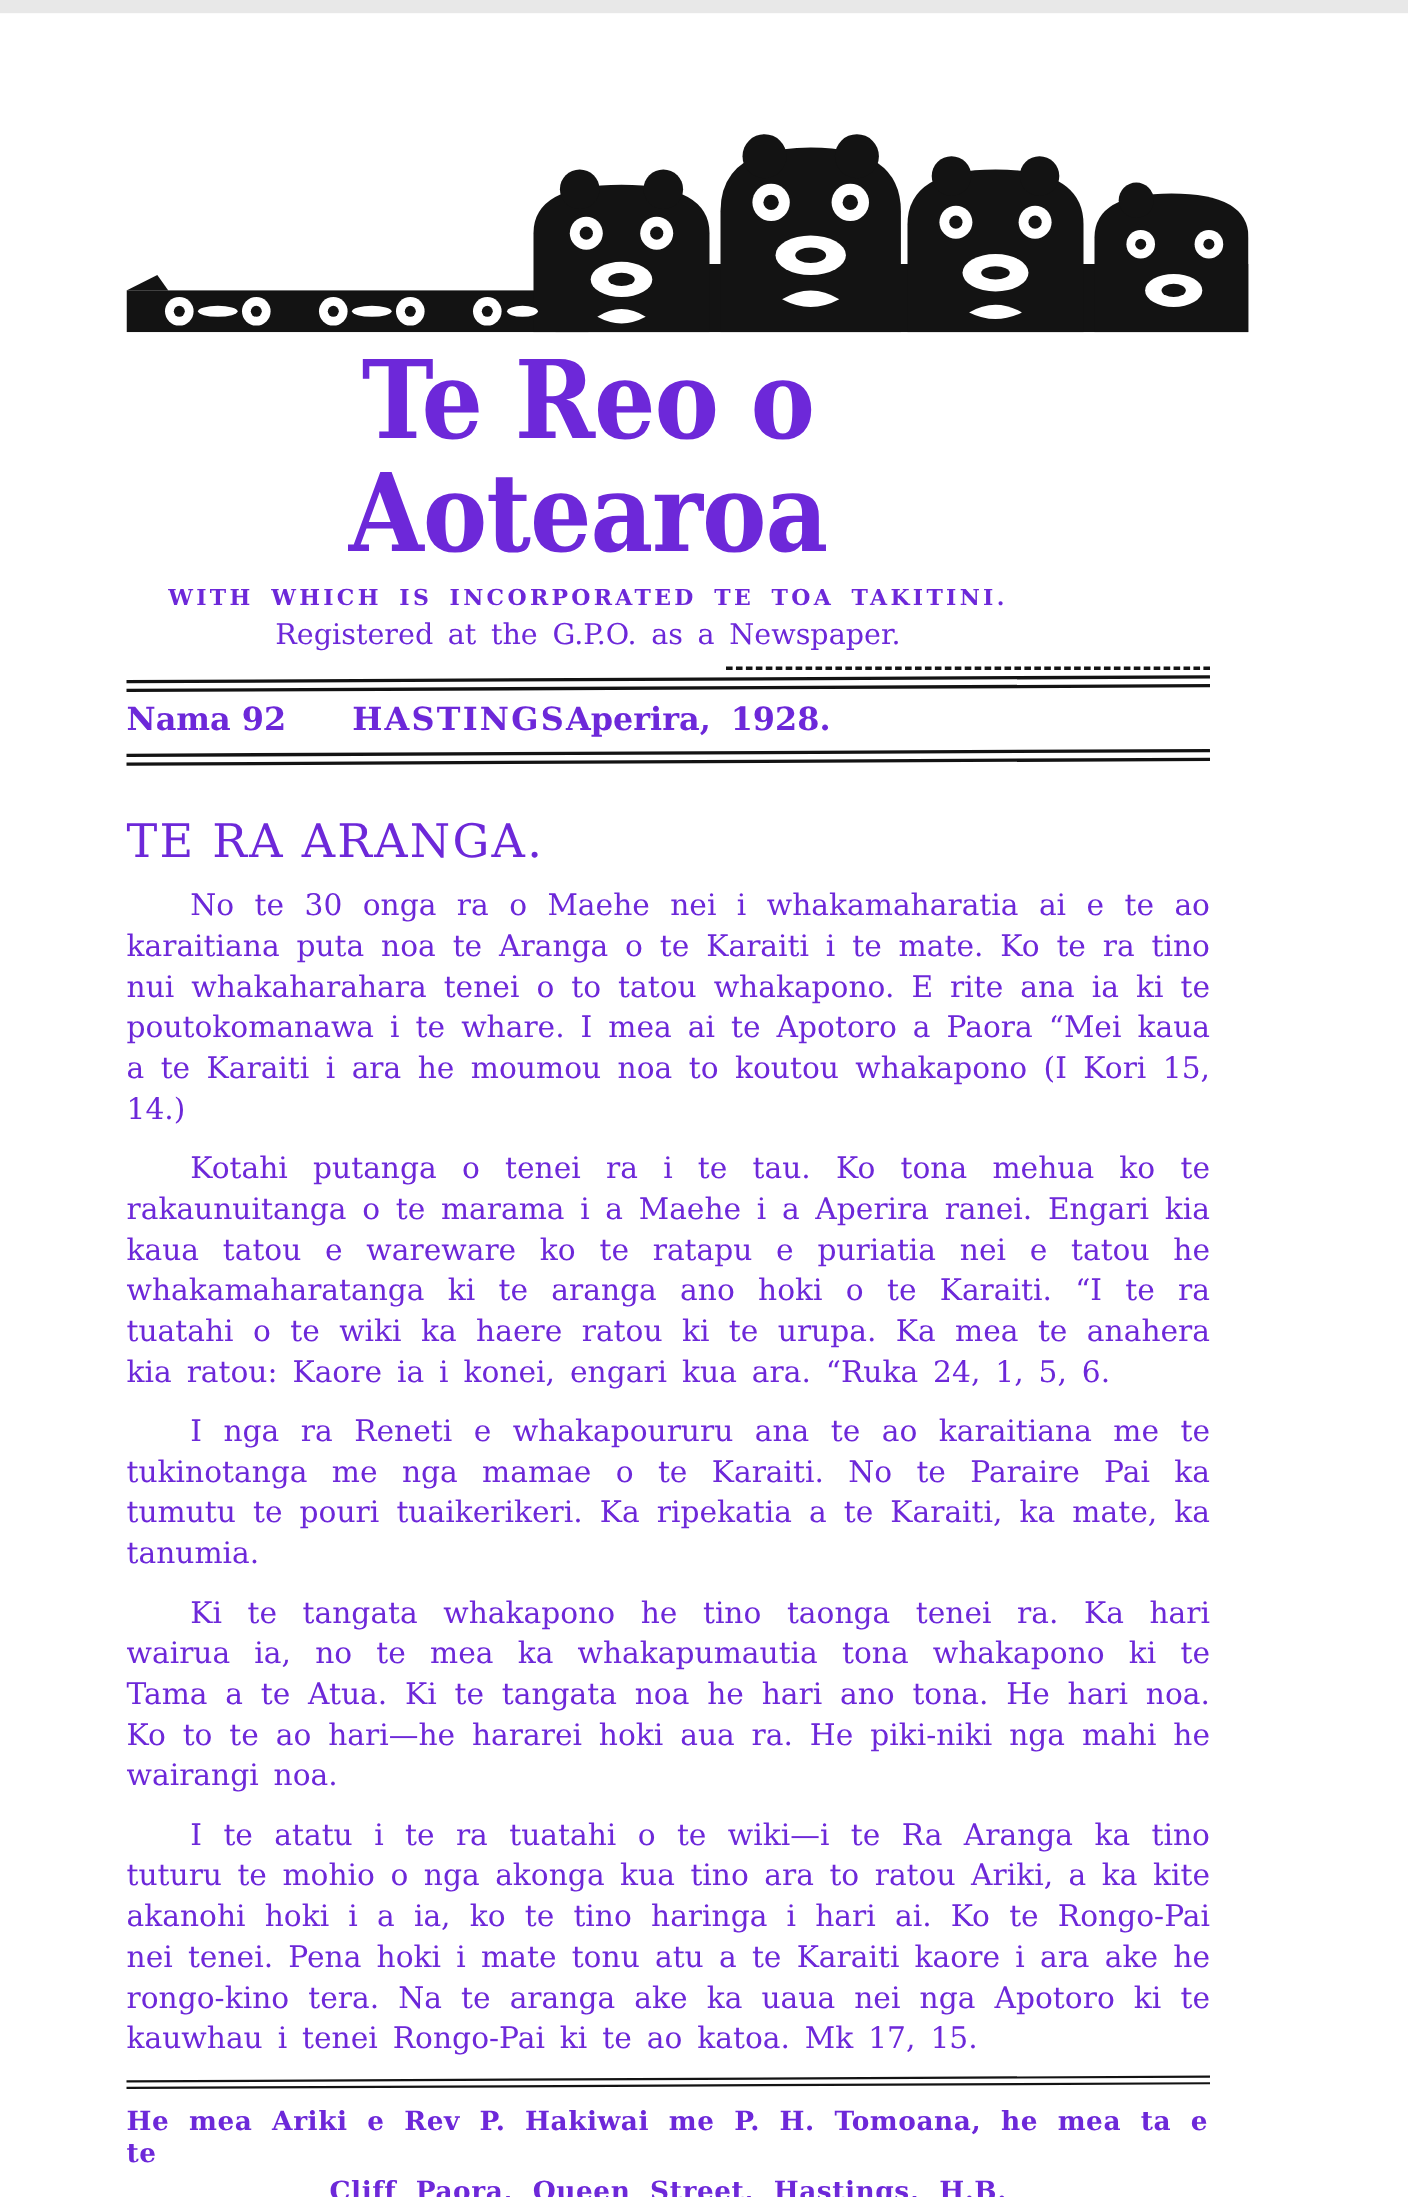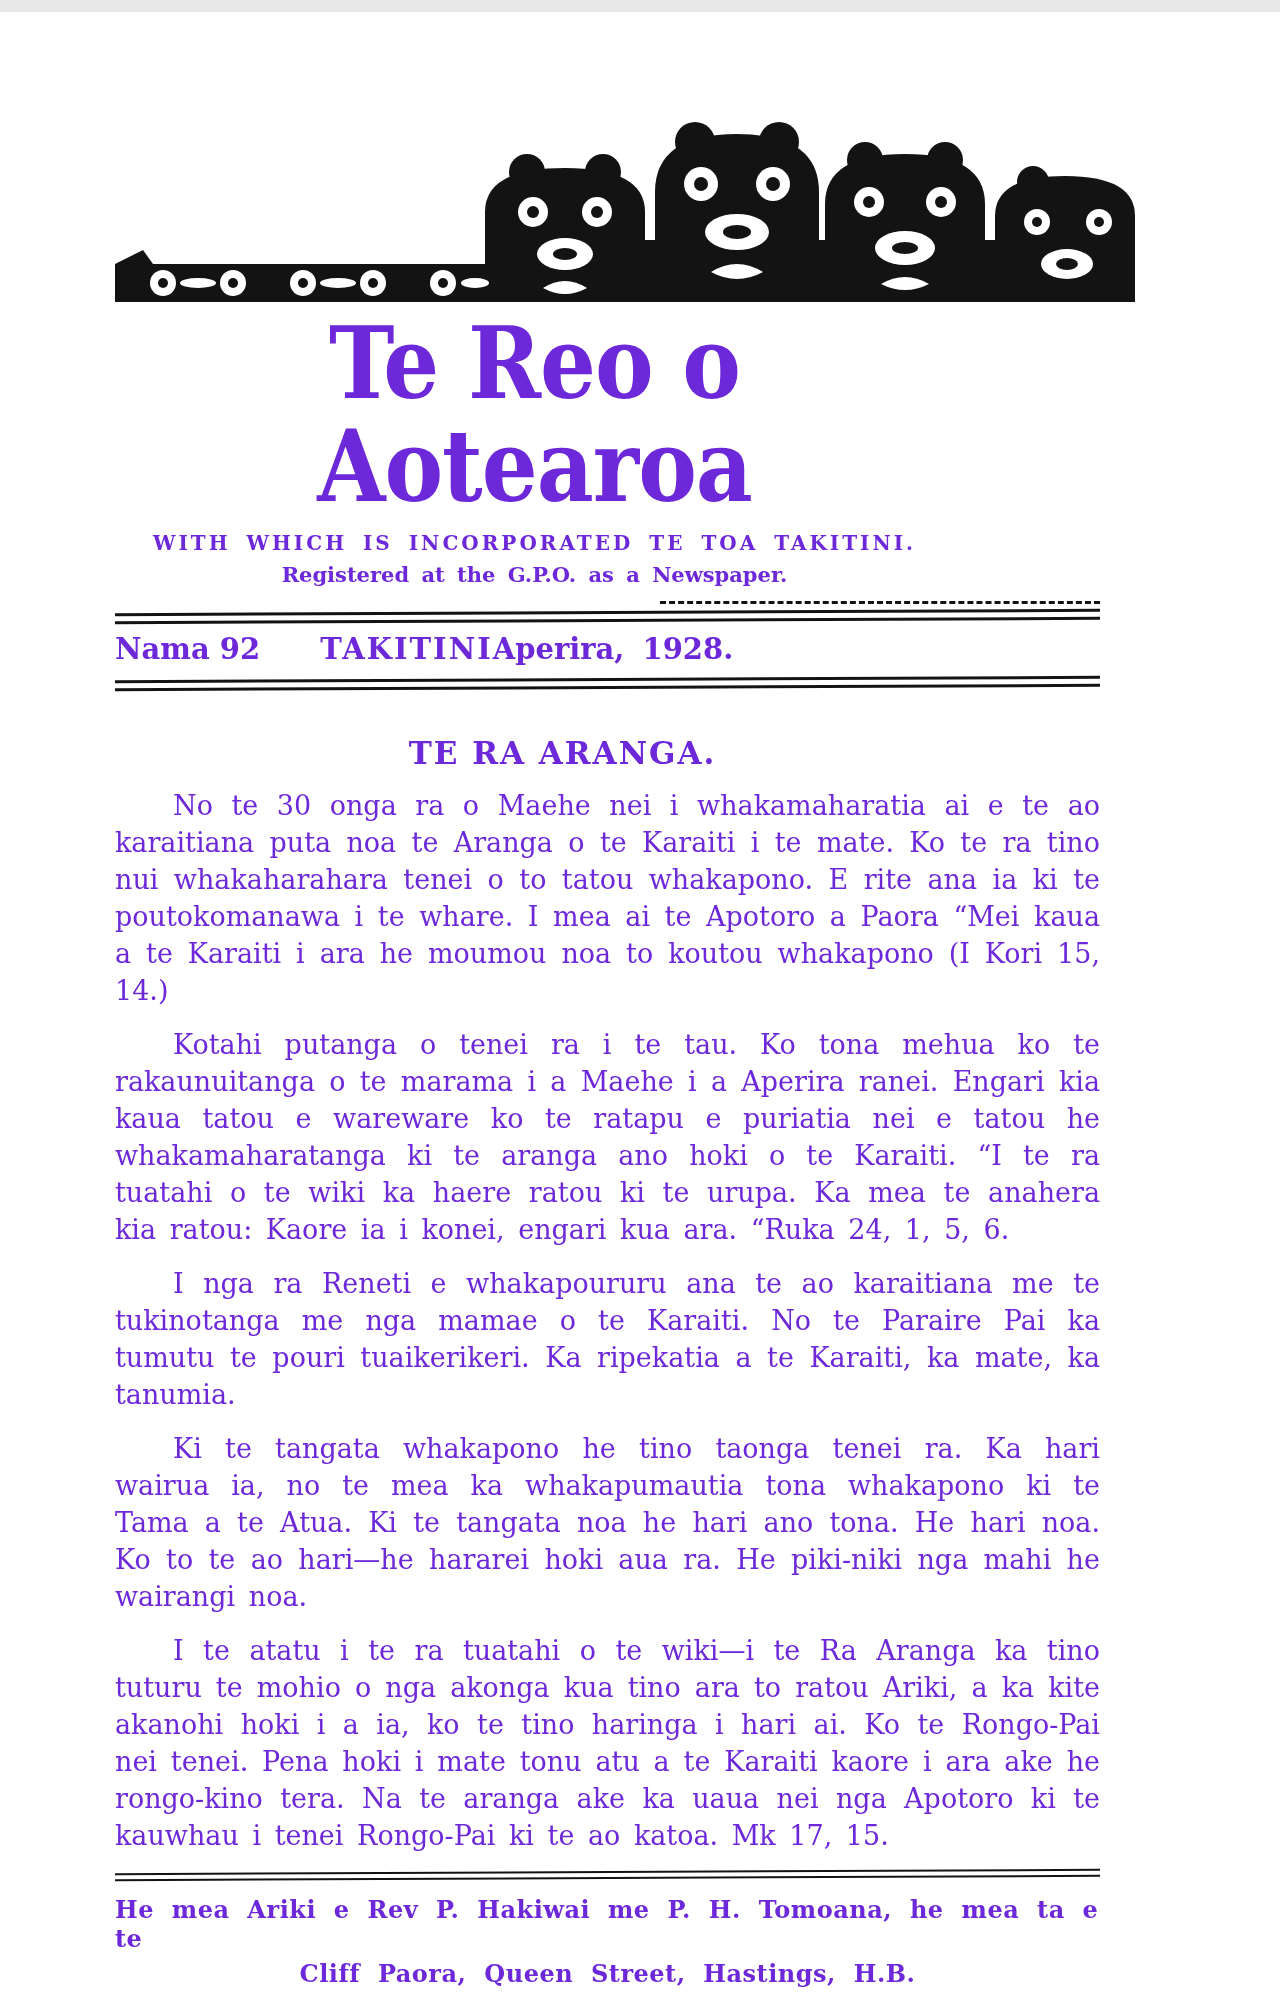--- a/index.html
+++ b/index.html
@@ -31,22 +31,22 @@
   }
   .masthead-subtitle {
     margin-top:34px;
     font-size:20px;
     font-weight:bold;
     letter-spacing:3px;
     word-spacing:6px;
   }
   .masthead-registration {
     margin-top:7px;
-    font-size:21px;
-    font-weight:bold;
+    font-size:26px;
+    font-weight:normal;
     word-spacing:5px;
   }
   .rule-zone { position:relative; width:985px; margin-left:115px; }
   .dash-accent {
     position:absolute; top:-10px; right:0; width:440px;
     border-top:3px dashed #131313;
   }
   .double-rule {
     height:5px;
     border-top:3px solid #131313;
@@ -68,23 +68,23 @@
     font-size:29px;
     font-weight:bold;
   }
   .dateline .place { letter-spacing:2px; margin-left:60px; }
   .dateline .date { word-spacing:8px; }
   .article-heading {
     width:985px;
     margin:46px 90px 0 115px;
     box-sizing:border-box;
     padding-right:90px;
-    text-align:center;
-    font-size:31px;
-    font-weight:bold;
+    text-align:left;
+    font-size:42px;
+    font-weight:normal;
     letter-spacing:2px;
   }
   .article-body {
     width:985px;
     margin-left:115px;
     margin-top:16px;
     font-size:27px;
     line-height:37px;
     text-align:justify;
     word-spacing:5px;
@@ -196,21 +196,21 @@
 
   
   <div class="rule-zone rules-top">
     <div class="dash-accent"></div>
     <div class="double-rule"></div>
   </div>
 
   
   <div class="dateline">
     <span class="issue">Nama 92</span>
-    <span class="place">TAKITINI</span>
+    <span class="place">HASTINGS</span>
     <span class="date">Aperira, 1928.</span>
   </div>
 
   <div class="rule-zone">
     <div class="double-rule"></div>
   </div>
 
   
   <div class="article-heading">TE RA ARANGA.</div>
 

